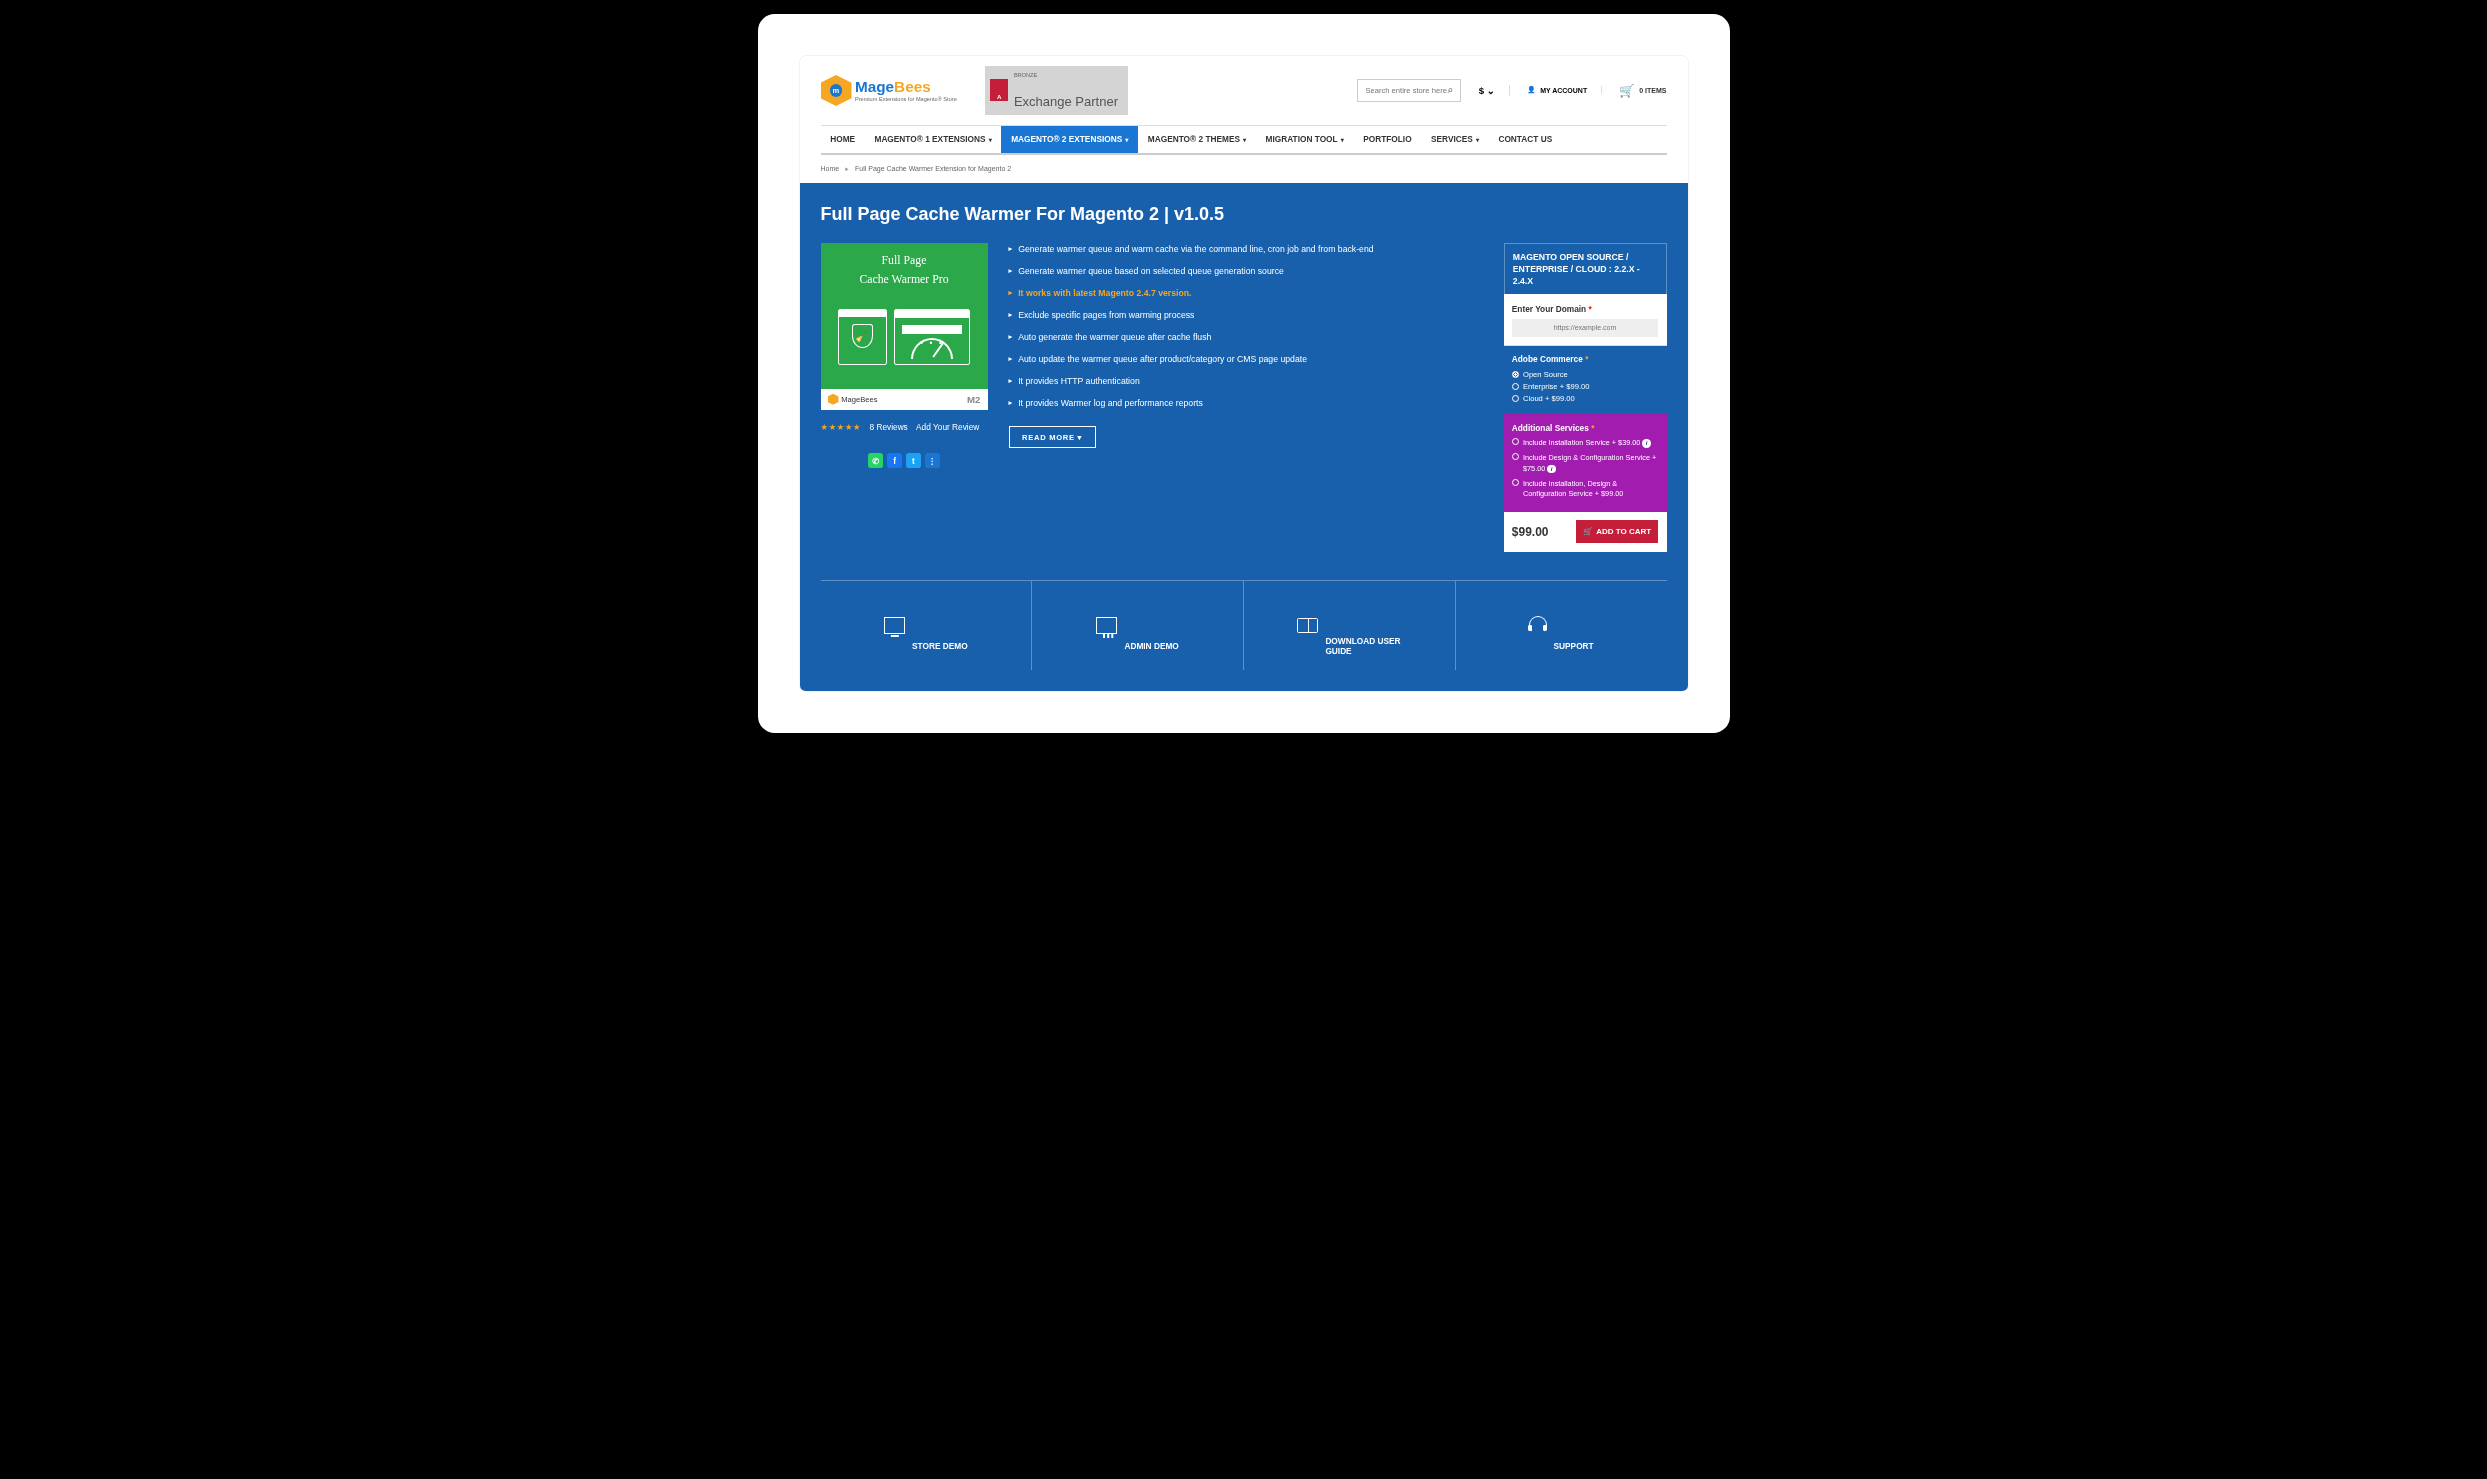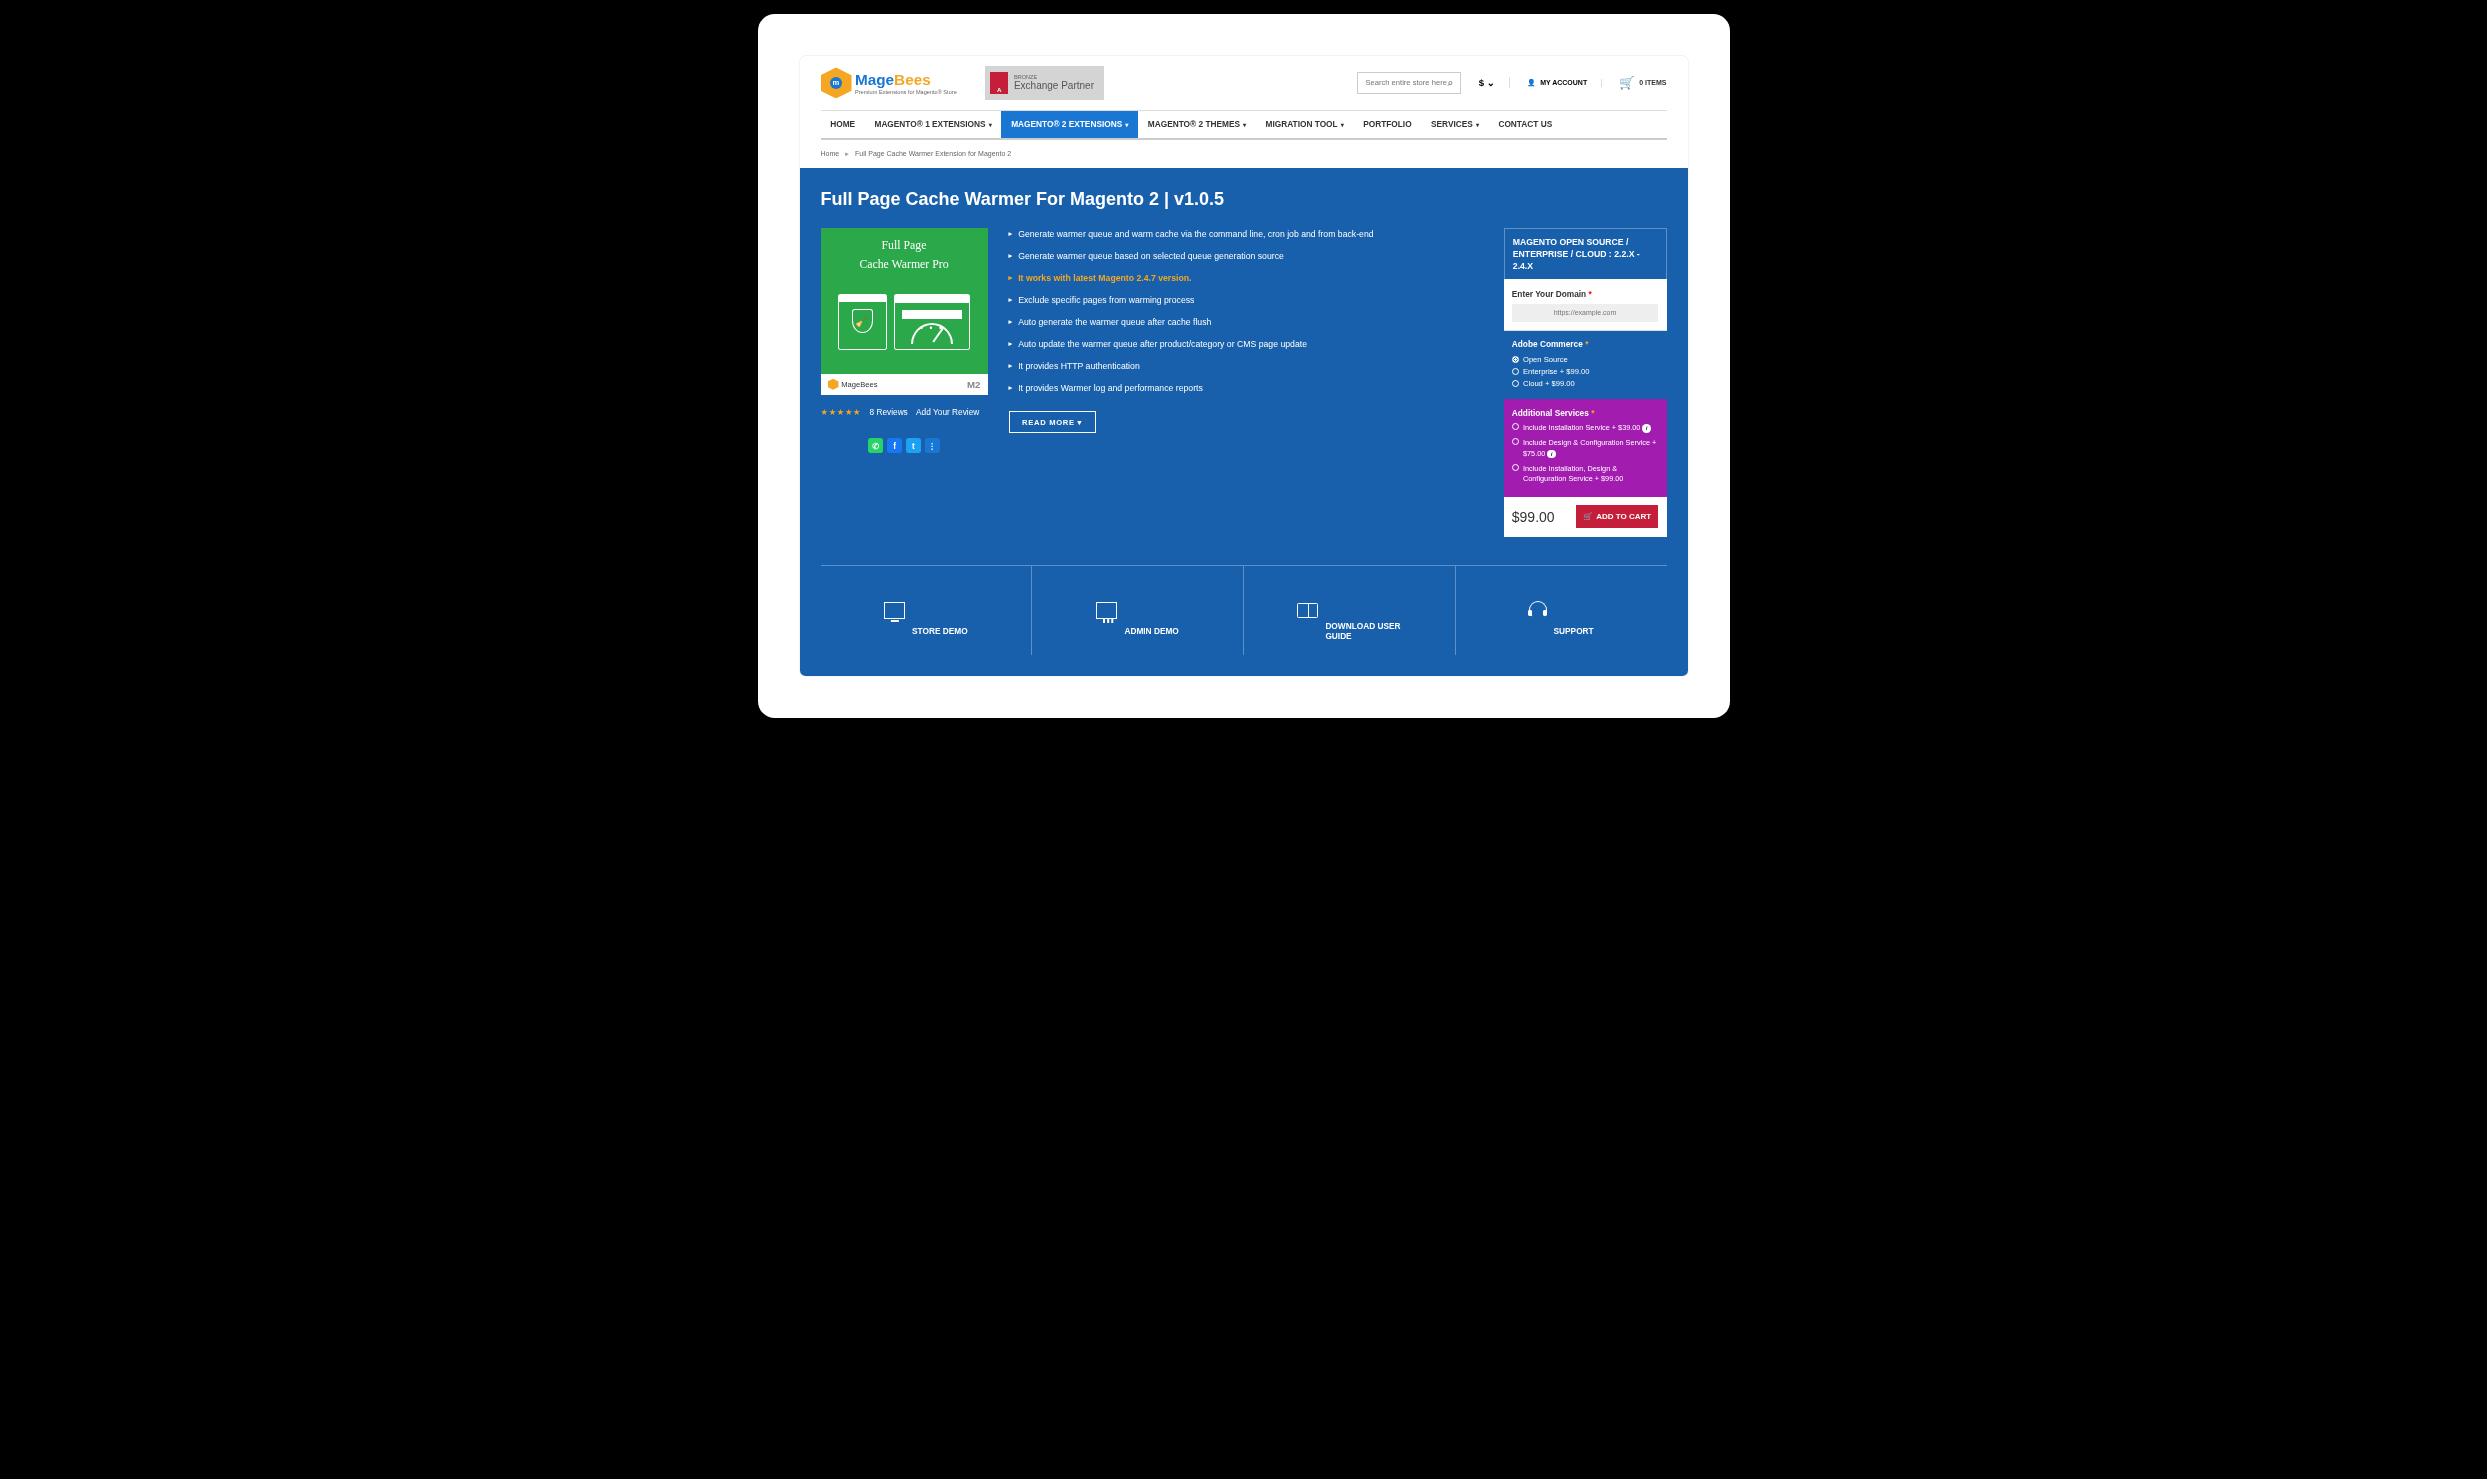--- a/index.html
+++ b/index.html
@@ -14,21 +14,21 @@
 .logo-hex { width: 31px; height: 31px; background: #f5a623; clip-path: polygon(50% 0%, 100% 25%, 100% 75%, 50% 100%, 0% 75%, 0% 25%); position: relative; display:flex; align-items:center; justify-content:center; }
 .logo-hex::after { content: "m"; color: #fff; background:#1976d2; border-radius:50%; width:12.5px; height:12.5px; display:flex; align-items:center; justify-content:center; font-size:7.6px; font-weight:bold; }
 .logo-text { display: flex; flex-direction: column; }
 .logo-text .brand { font-size: 15.3px; font-weight: bold; }
 .logo-text .brand .mage { color: #1976d2; }
 .logo-text .brand .bees { color: #f5a623; }
 .logo-text .sub { font-size: 5.6px; color: #666; }
 .partner-badge { background: #d4d4d4; padding: 5.6px 10.4px 5.6px 5.6px; display: flex; align-items: center; gap: 5.6px; margin-left: 14px; }
 .adobe-sq { width: 18px; height: 22px; background: #c41e3a; color: #fff; font-size: 6.2px; display:flex; align-items:flex-end; justify-content:center; padding-bottom:1.4px; font-weight:bold; }
 .partner-badge .pt { font-size: 5.6px; color: #666; }
-.partner-badge .pt2 { font-size: 10px; color: #555; }
+.partner-badge .pt2 { font-size: 13px; color: #555; margin-top: 16px; }
 .header-right { margin-left: auto; display: flex; align-items: center; gap: 17.3px; }
 .search-box { border: 0.7px solid #ccc; display: flex; align-items: center; padding: 4.2px 7px; width: 104px; }
 .search-box input { border: none; outline: none; font-size: 7.6px; width: 100%; color: #666; }
 .search-icon { font-size: 10.4px; color: #333; }
 .currency { font-weight: bold; font-size: 9.7px; border-right:0.7px solid #ddd; padding-right:14px; }
 .account { display: flex; align-items: center; gap: 4.2px; font-size: 7px; font-weight: bold; border-right:0.7px solid #ddd; padding-right:14px; }
 .cart-link { display: flex; align-items: center; gap: 4.2px; font-size: 7px; font-weight: bold; color: #333; }
 .cart-icon-sm { color: #f5a623; font-size:12.5px; }
 
 
@@ -89,21 +89,21 @@
 .box-commerce { background:#1860ab; color:#fff; padding:8.3px; }
 .box-commerce .sec-title { font-size:8.3px; font-weight:bold; margin-bottom:5.6px; }
 .radio-row { font-size:7.6px; margin:3px 0; display:flex; align-items:center; gap:4.2px; }
 .radio { width:7px; height:7px; border:0.7px solid #fff; border-radius:50%; display:inline-block; flex-shrink:0; }
 .radio.sel { background: radial-gradient(circle, #fff 0 35%, #1860ab 40% 55%, #fff 60% 100%); }
 .box-services { background:#a21caf; color:#fff; padding:8.3px; }
 .box-services .sec-title { font-size:8.3px; font-weight:bold; margin-bottom:5.6px; }
 .svc-row { font-size:7.3px; margin:4.9px 0; display:flex; gap:4.2px; line-height:1.4; }
 .info-i { display:inline-flex; width:8.3px; height:8.3px; border-radius:50%; background:#fff; color:#0f3a6b; font-size:6.2px; align-items:center; justify-content:center; font-weight:bold; font-style:italic; }
 .box-footer { display:flex; align-items:center; justify-content:space-between; padding:8.3px; }
-.price { font-size:14px; font-weight:normal; }
+.price { font-size:12px; font-weight:bold; }
 .add-cart { background:#c41e3a; color:#fff; border:none; padding:7px 7px; font-size:8px; font-weight:bold; cursor:pointer; display:flex; align-items:center; gap:2.8px; }
 
 
 .bottom-buttons { display:flex; margin-top:28px; border-top:0.7px solid rgba(255,255,255,0.3); }
 .bottom-btn { flex:1; display:flex; align-items:center; justify-content:center; gap:7px; padding:12.5px 5.6px; border-right:0.7px solid rgba(255,255,255,0.3); font-size:8.3px; font-weight:bold; cursor:pointer; }
 .bottom-btn:last-child { border-right:none; }
 .btn-icon { width:21px; height:16.7px; border:1.4px solid #fff; position:relative; }
 .icon-monitor::after { content:""; position:absolute; bottom:-4.2px; left:50%; transform:translateX(-50%); width:8.3px; height:2.1px; background:#fff; }
 .icon-screen { border:1.4px solid #fff; }
 .icon-screen::after { content:""; position:absolute; bottom:-5.6px; left:30%; width:1.4px; height:4.2px; background:#fff; box-shadow: 4.2px 0 #fff, 8.3px 0 #fff; }

